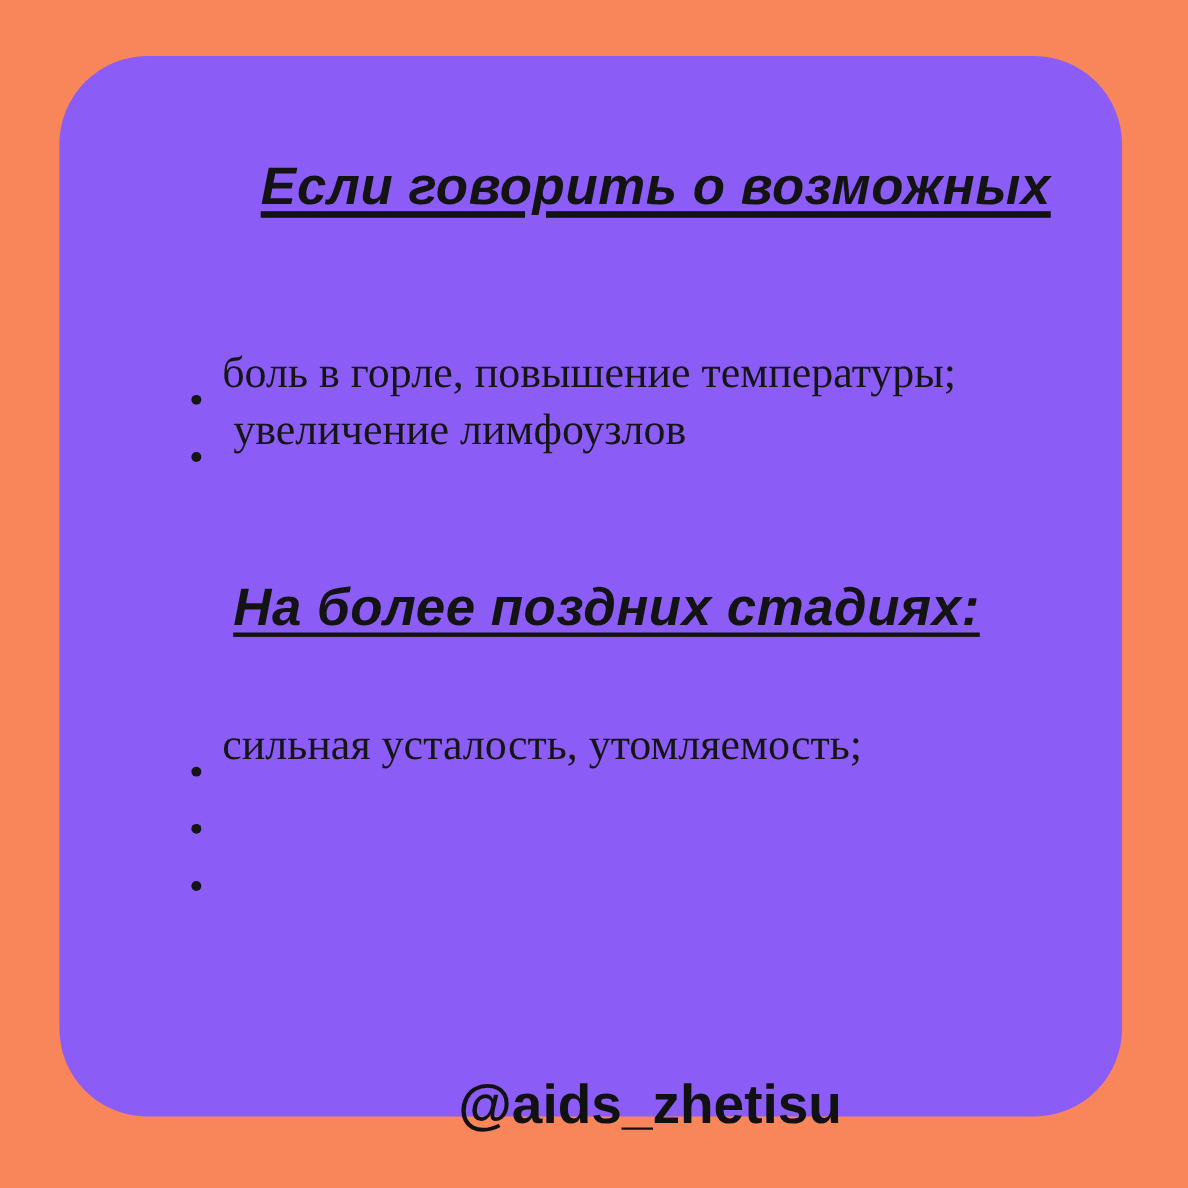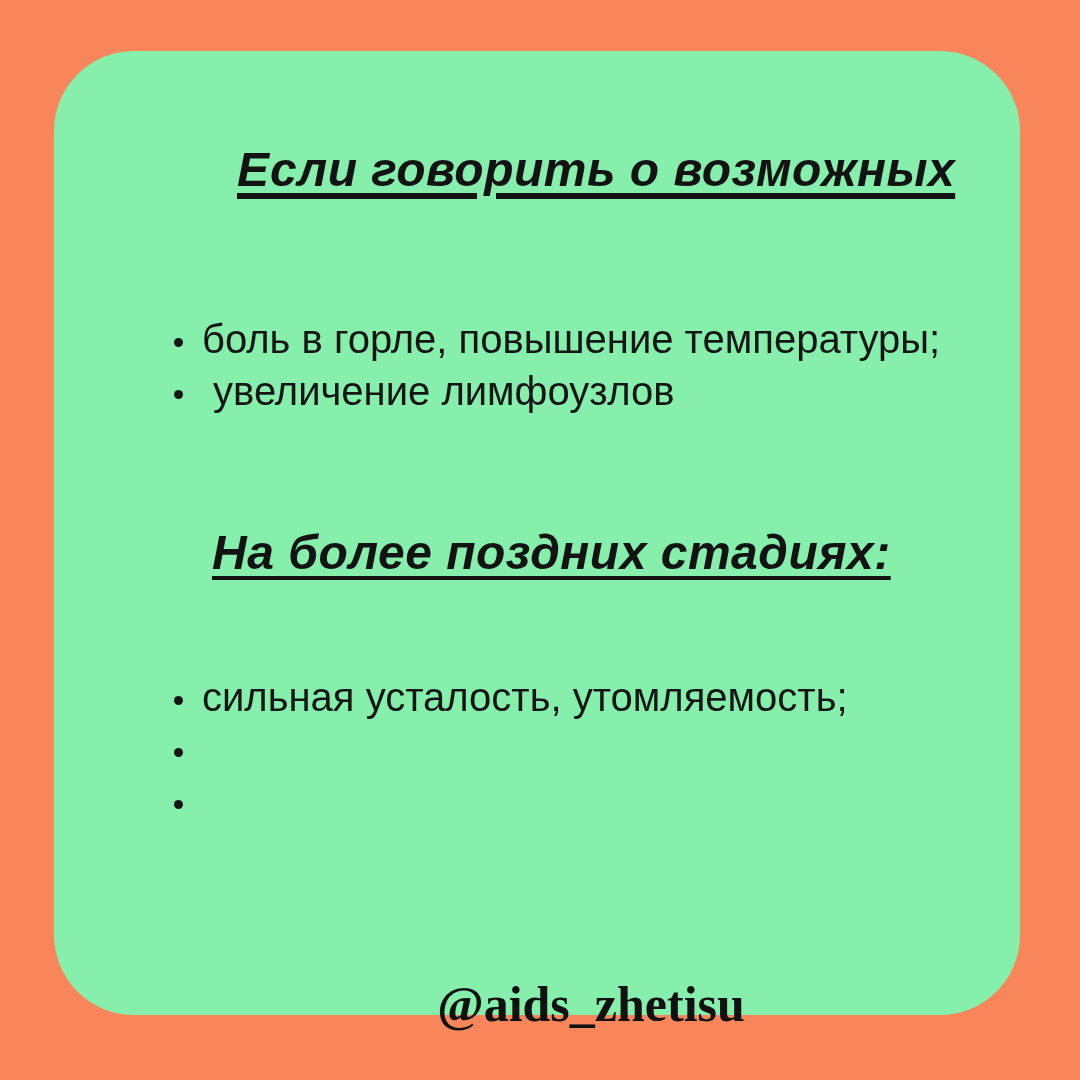--- a/index.html
+++ b/index.html
@@ -15,21 +15,21 @@
     width: 1080px;
     height: 1080px;
     background: #F8865A;
   }
   .card {
     position: absolute;
     left: 54px;
     top: 51px;
     width: 966px;
     height: 964px;
-    background: #86efac;
+    background: #8b5cf6;
     border-radius: 80px;
   }
   .heading {
     position: absolute;
     color: #131313;
     font-style: italic;
     font-weight: 700;
     font-size: 48px;
     letter-spacing: 0.5px;
     text-decoration: underline;
@@ -47,28 +47,29 @@
     line-height: 1;
     text-decoration: underline;
   }
   ul.symptom-list {
     position: absolute;
     margin: 0;
     padding: 0;
     list-style: none;
   }
   .list-1 { left: 120px; top: 262px; }
-  .list-2 { left: 120px; top: 620px; }
+  .list-2 { left: 120px; top: 600px; }
   ul.symptom-list li {
     display: flex;
-    align-items: center;
+    align-items: flex-end;
     height: 52px;
     color: #151515;
     font-size: 40px;
     line-height: 52px;
+    font-family: Liberation Serif, serif;
   }
   .bullet-dot {
     flex: none;
     width: 9px;
     height: 9px;
     border-radius: 50%;
     background: #151515;
     margin-right: 19px;
     position: relative;
     top: 3px;
@@ -76,21 +77,21 @@
   .li-text {
     white-space: pre;
   }
   .footer-handle {
     position: absolute;
     left: 54px;
     top: 926px;
     width: 966px;
     text-align: center;
     color: #111111;
-    font-family: Liberation Serif, serif;
+    font-family: Liberation Sans, sans-serif;
     font-weight: 700;
     font-size: 50px;
     line-height: 1.1;
   }
 </style>
 </head>
 <body>
 
 <div class="page">
   <div class="card">

